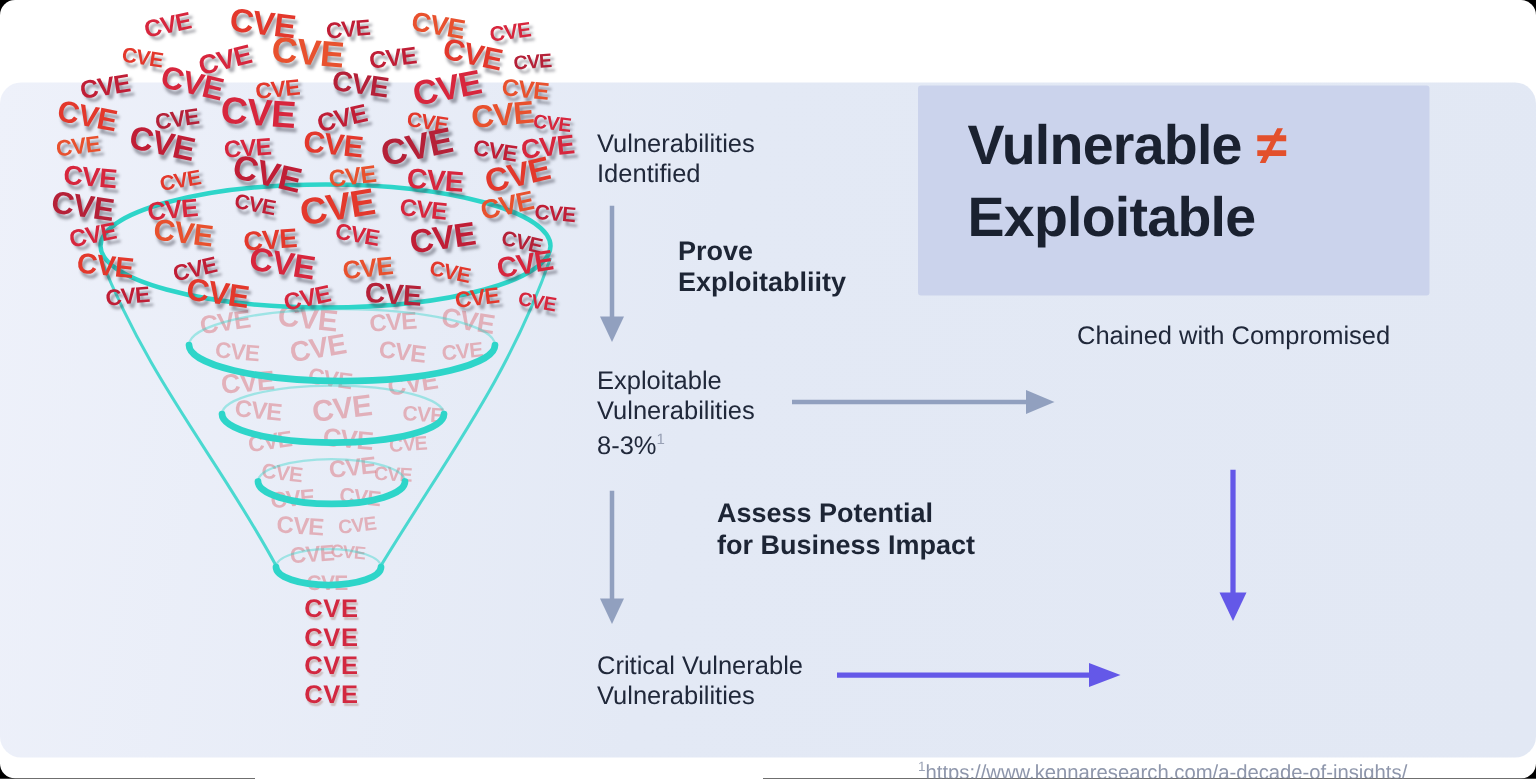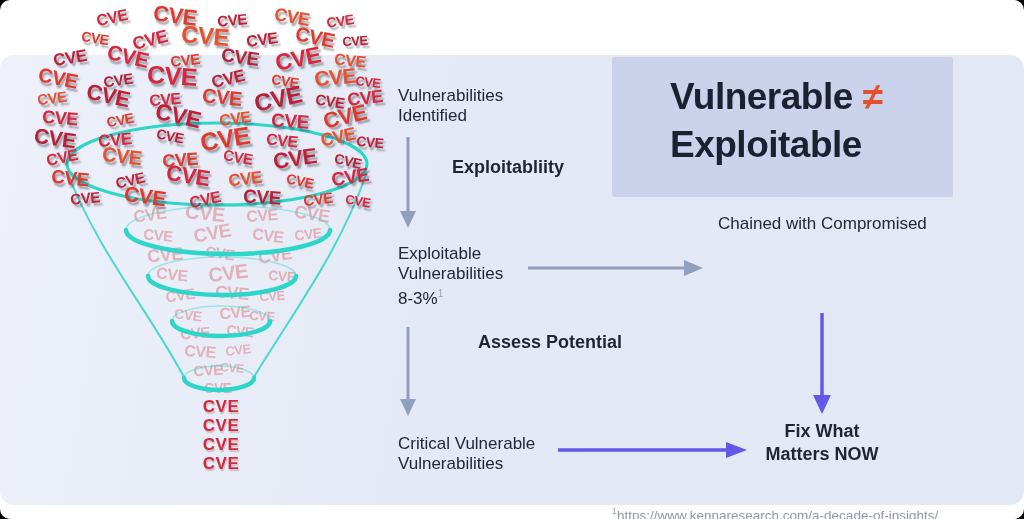--- a/index.html
+++ b/index.html
@@ -28,21 +28,21 @@
   .flow-text{position:absolute;color:#20283a;font-size:17px;line-height:20px;}
   .flow-action{position:absolute;color:#1d2535;font-size:18px;line-height:21px;font-weight:bold;}
   .sup{font-size:10px;color:#98a0b4;vertical-align:super;font-weight:normal;}
   .arrow{position:absolute;}
   
   .header-box{
     position:absolute;left:612px;top:57px;width:341px;height:140px;
     background:#cbd3ec;border-radius:2px;
   }
   .header-title{
-    position:absolute;left:58px;top:16px;
+    position:absolute;left:33px;top:16px;
     font-size:37px;line-height:48px;font-weight:bold;color:#1a2130;letter-spacing:-0.5px;
   }
   .neq{font-weight:bold;}
   .para{position:absolute;left:718px;top:214px;font-size:17px;line-height:20px;color:#20283a;}
   .fix-label{
     position:absolute;left:732px;top:420px;width:180px;text-align:center;
     font-size:18px;line-height:23px;font-weight:bold;color:#1d2535;
   }
   .footnote{position:absolute;left:612px;top:459px;font-size:13.5px;color:#8e96ab;margin-top:47px;}
   .footnote .sup{font-size:9px;color:#9aa2b5;}
@@ -177,20 +177,21 @@
     <div>Vulnerabilities</div>
     <div>Identified</div>
   </div>
 
   <svg class="arrow" style="left:399px;top:137px;" width="18" height="92">
     <line x1="9" y1="0" x2="9" y2="76" class="gray-stroke" stroke-width="3" stroke="#91a0bf"></line>
     <polygon points="1,74 17,74 9,91" class="gray-fill" fill="#91a0bf"></polygon>
   </svg>
 
   <div class="flow-action" style="left:452px;top:157px;">
+    <div>Prove</div>
     <div>Exploitabliity</div>
   </div>
 
   <div class="flow-text" style="left:398px;top:244px;">
     <div>Exploitable</div>
     <div>Vulnerabilities</div>
     <div><span>8-3%</span><sup class="sup">1</sup></div>
   </div>
 
   <svg class="arrow" style="left:528px;top:259px;" width="176" height="18">
@@ -198,20 +199,21 @@
     <polygon points="156,1 156,17 175,9" class="gray-fill" fill="#91a0bf"></polygon>
   </svg>
 
   <svg class="arrow" style="left:399px;top:327px;" width="18" height="90">
     <line x1="9" y1="0" x2="9" y2="74" class="gray-stroke" stroke-width="3" stroke="#91a0bf"></line>
     <polygon points="1,72 17,72 9,89" class="gray-fill" fill="#91a0bf"></polygon>
   </svg>
 
   <div class="flow-action" style="left:478px;top:332px;">
     <div>Assess Potential</div>
+    <div>for Business Impact</div>
   </div>
 
   <div class="flow-text" style="left:398px;top:434px;">
     <div>Critical Vulnerable</div>
     <div>Vulnerabilities</div>
   </div>
 
   <svg class="arrow" style="left:558px;top:441px;" width="192" height="18">
     <line x1="0" y1="9" x2="170" y2="9" class="purple-stroke" stroke-width="3.5" stroke="#6458e8"></line>
     <polygon points="168,1 168,17 189,9" class="purple-fill" fill="#6458e8"></polygon>
@@ -226,20 +228,16 @@
 
   <div class="para">
     <div>Chained with Compromised</div>
   </div>
 
   <svg class="arrow" style="left:812px;top:313px;" width="20" height="102">
     <line x1="10" y1="0" x2="10" y2="84" class="purple-stroke" stroke-width="3.5" stroke="#6458e8"></line>
     <polygon points="1,82 19,82 10,101" class="purple-fill" fill="#6458e8"></polygon>
   </svg>
 
-  <div class="fix-label">
-    <div>Fix What</div>
-    <div>Matters NOW</div>
-  </div>
 
   <div class="footnote"><sup class="sup">1</sup><span>https://www.kennaresearch.com/a-decade-of-insights/</span></div>
 
 </div>
 
 </body></html>

